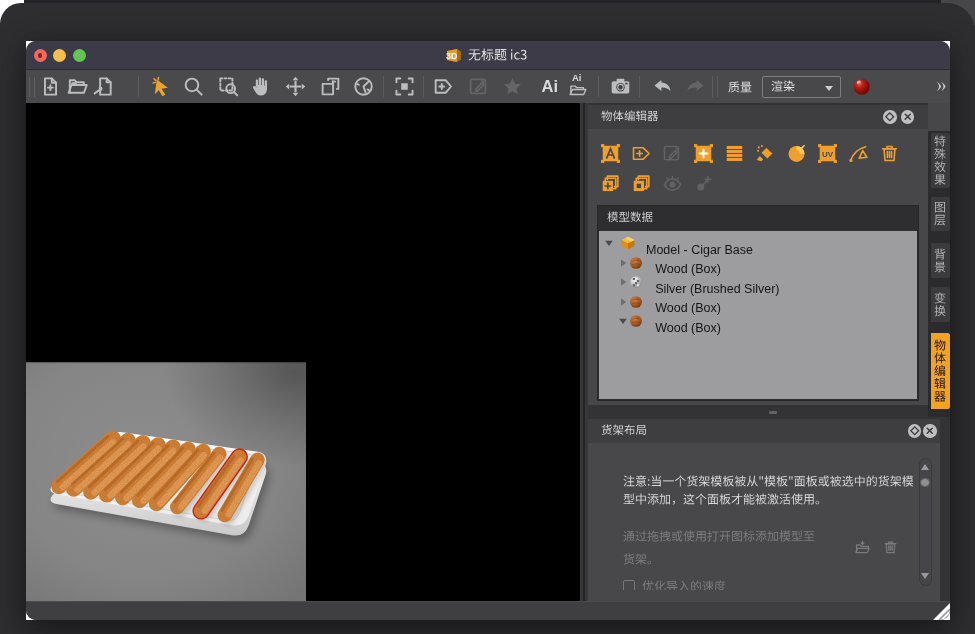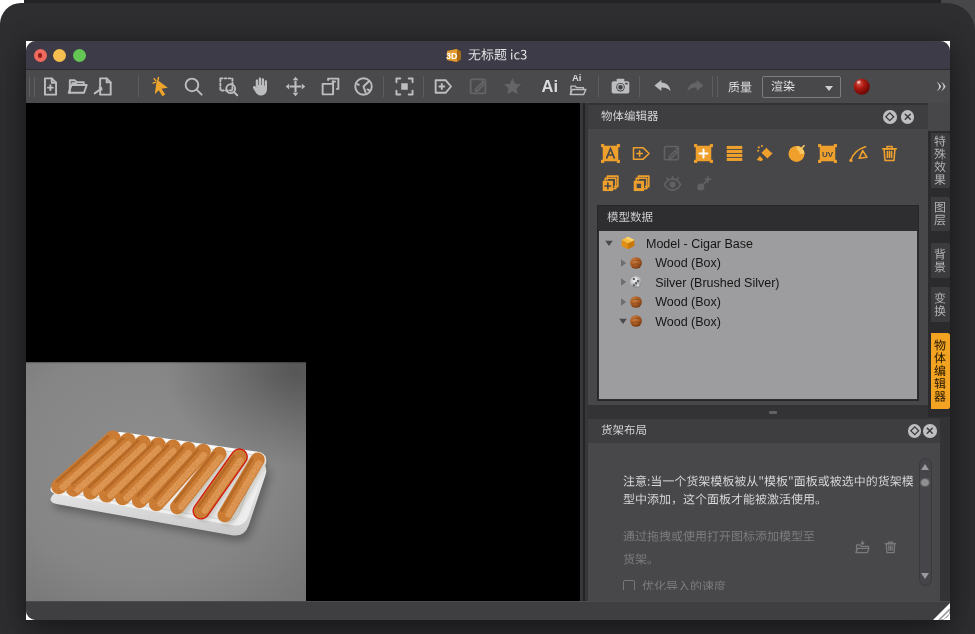--- a/index.html
+++ b/index.html
@@ -61,21 +61,21 @@
 .oerow2{top:39px}
 .oebtn svg{display:block}
 .subpanel{position:absolute;left:9px;top:76.5px;width:322px;height:196px;border:1.5px solid #27272a;background:#2e2e31}
 .sphead{height:23px;display:flex;align-items:center}
 .sphead .ptitle{margin-left:9px;color:#d2d2d4}
 .tree{position:absolute;left:1px;right:1px;top:24.5px;bottom:1px;background:#9d9d9f;padding-top:3px;overflow:hidden}
 .trow{position:relative;height:19.5px;display:flex;align-items:center;color:#151515;font-size:12.5px}
 .trow.sel{background:#525256;color:#ececee}
 .trow .caret{position:absolute;width:10px;height:10px;top:4.5px}
 .trow .ticon{position:absolute;top:2.5px}
-.trow .tlabel{position:absolute;top:3px;line-height:14.5px}
+.trow .tlabel{position:absolute;top:9px;line-height:14.5px}
 .tabcol{position:absolute;left:340px;top:0;width:21.5px;height:314px;background:#2b2b2e}
 .tabcol::before{content:"";position:absolute;left:0;top:0;right:0;height:28px;background:#47474a}
 .vtab{position:absolute;left:3px;width:18.5px;background:#3b3b3e;border-radius:0 2.5px 2.5px 0;display:flex;align-items:center;justify-content:center;color:#b5b5b7;cursor:default}
 .vtab.active{background:#f2a322;color:#231700}
 .gapdash{position:absolute;left:181px;top:308px;width:8px;height:2.5px;border-radius:1px;background:#626265}
 .p2body{position:absolute;left:0;right:0;top:24.5px;bottom:0;background:#48484b}
 .p2clip{position:absolute;left:0;right:0;top:0;height:146px;overflow:hidden}
 .note{position:absolute;left:35px;top:31px;color:#d9d9db}
 .note .ln{height:18.5px}
 .hint{position:absolute;left:35px;top:86px;color:#7d7d81}

